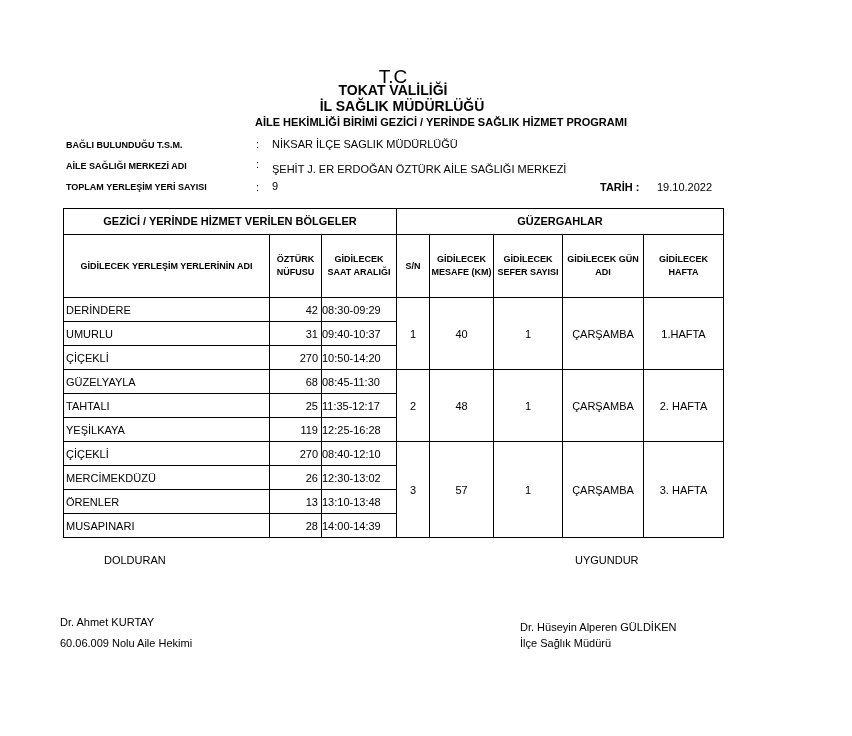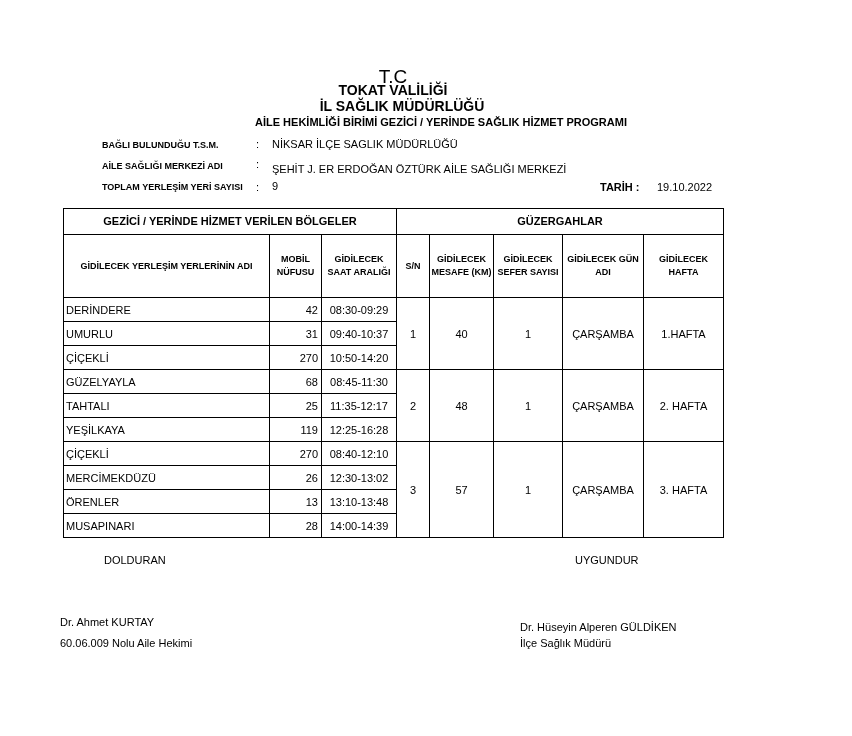--- a/index.html
+++ b/index.html
@@ -2,34 +2,34 @@
 <html><head>
   <meta charset="utf-8">
   <style>
     html, body { margin: 0; padding: 0; background: #ffffff; }
     body { width: 852px; height: 736px; position: relative; font-family: "Liberation Sans", sans-serif; color: #000; overflow: hidden; }
     .title { position: absolute; left: 0; width: 786px; text-align: center; font-weight: bold; }
     .t1 { top: 66px; font-size: 19px; font-weight: normal; }
     .t2 { top: 82px; font-size: 14px; }
     .t3 { top: 98px; font-size: 14px; padding-left: 9px; }
     .t4 { top: 116px; font-size: 11px; padding-left: 48px; }
-    .info-label { position: absolute; left: 66px; font-size: 9px; font-weight: bold; margin-left: 36px; }
+    .info-label { position: absolute; left: 66px; font-size: 9px; font-weight: bold; }
     .info-colon { position: absolute; left: 256px; font-size: 11px; }
     .info-value { position: absolute; left: 272px; font-size: 11px; }
     .date-label { position: absolute; left: 600px; top: 181px; font-size: 11px; font-weight: bold; }
     .date-value { position: absolute; left: 657px; top: 181px; font-size: 11px; }
 
     table.prog { position: absolute; left: 63px; top: 208px; border-collapse: collapse; table-layout: fixed; }
     table.prog td, table.prog th { border: 1.4px solid #000; padding: 0; font-size: 11px; }
     table.prog th { font-weight: bold; font-size: 9px; text-align: center; line-height: 13px; }
     table.prog th.group { font-size: 11px; height: 25px; text-align: center; }
     table.prog th.colh { height: 62px; }
     td.name { text-align: left; padding-left: 2px !important; height: 23px; }
     td.num { text-align: right; padding-right: 3px !important; }
-    td.time { text-align: center; }
+    td.time { text-align: left; }
     td.center { text-align: center; }
 
     .footer { position: absolute; font-size: 11px; text-align: left; }
   </style>
 </head>
 <body>
 
 <div class="title t1">T.C</div>
 <div class="title t2">TOKAT VALİLİĞİ</div>
 <div class="title t3">İL SAĞLIK MÜDÜRLÜĞÜ</div>
@@ -61,21 +61,21 @@
     <col style="width:81px">
       <col style="width:80px">
   </colgroup>
   <tbody>
       <tr>
     <th class="group" colspan="3">GEZİCİ / YERİNDE HİZMET VERİLEN BÖLGELER</th>
     <th class="group" colspan="5">GÜZERGAHLAR</th>
   </tr>
   <tr>
     <th class="colh">GİDİLECEK YERLEŞİM YERLERİNİN ADI</th>
-    <th class="colh">MOBİL NÜFUSU</th>
+    <th class="colh">ÖZTÜRK NÜFUSU</th>
     <th class="colh">GİDİLECEK SAAT ARALIĞI</th>
     <th class="colh">S/N</th>
     <th class="colh">GİDİLECEK MESAFE (KM)</th>
     <th class="colh">GİDİLECEK SEFER SAYISI</th>
     <th class="colh">GİDİLECEK GÜN ADI</th>
     <th class="colh">GİDİLECEK HAFTA</th>
   </tr>
   <tr>
     <td class="name">DERİNDERE</td>
     <td class="num">42</td>

